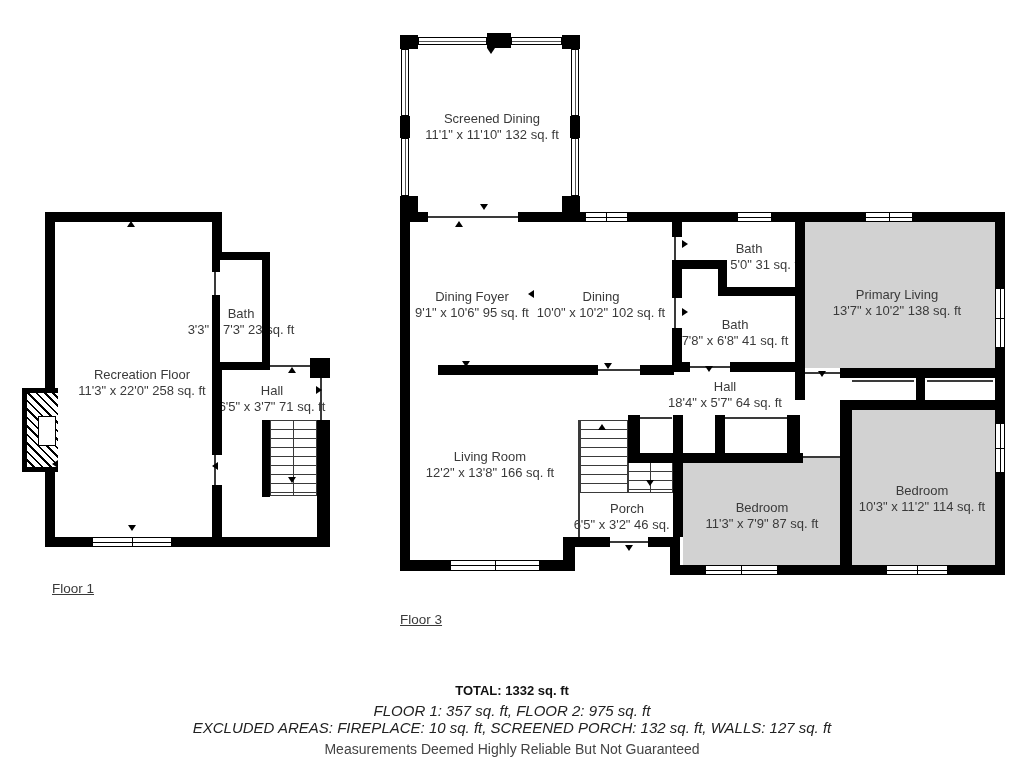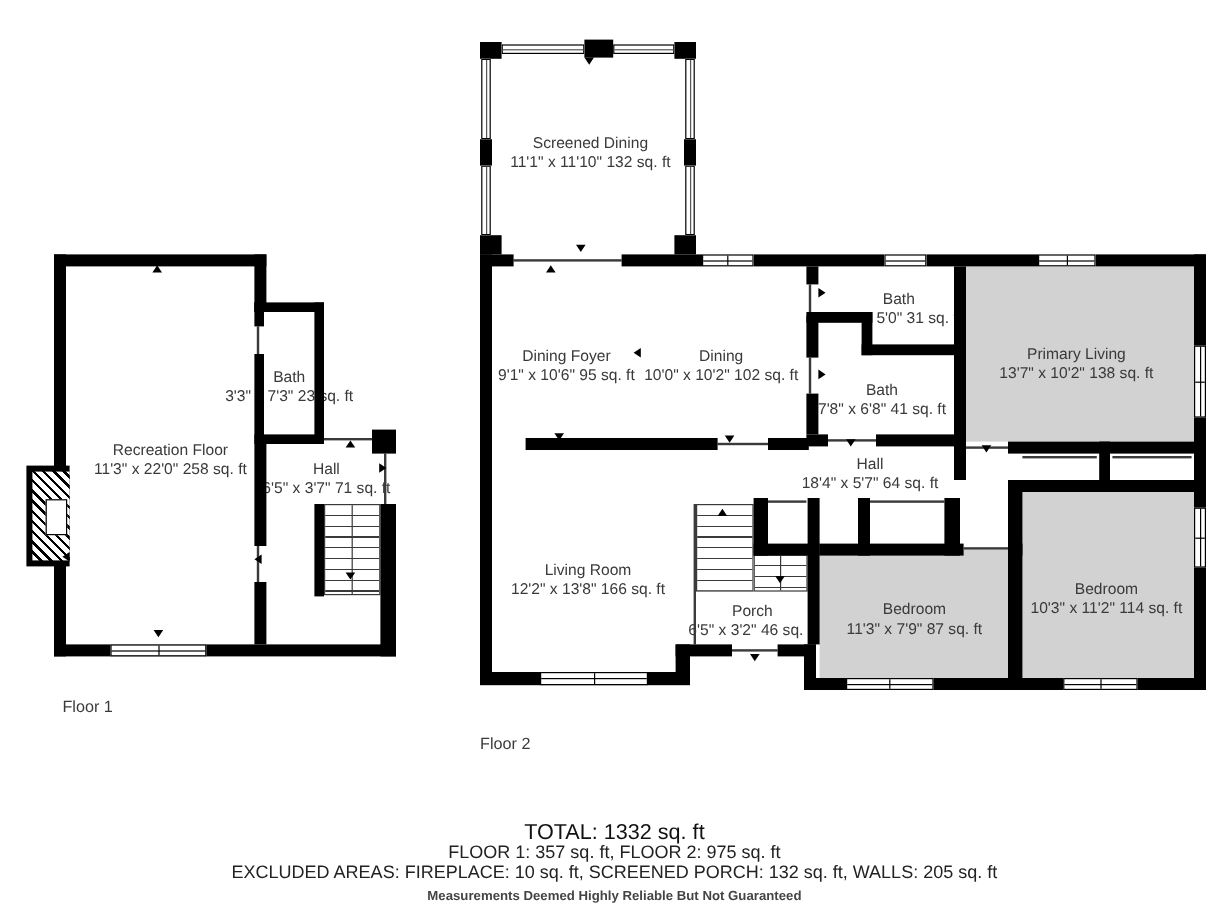--- a/index.html
+++ b/index.html
@@ -30,26 +30,26 @@
   .fp .b{position:absolute;background:#fff;border:1px solid #000;box-sizing:border-box;}
   
   .mk{position:absolute;z-index:5;width:0;height:0;}
   .mk-up{border-left:4px solid transparent;border-right:4px solid transparent;border-bottom:6px solid #000;}
   .mk-dn{border-left:4px solid transparent;border-right:4px solid transparent;border-top:6px solid #000;}
   .mk-lf{border-top:4px solid transparent;border-bottom:4px solid transparent;border-right:6px solid #000;}
   .mk-rt{border-top:4px solid transparent;border-bottom:4px solid transparent;border-left:6px solid #000;}
   
   .lb{position:absolute;z-index:1;width:190px;text-align:center;color:#3a3a3a;font-size:13px;line-height:16px;}
   .lb span{display:block;}
-  .flab{position:absolute;z-index:1;color:#3a3a3a;font-size:13.5px;}
+  .flab{position:absolute;z-index:1;color:#3a3a3a;font-size:13.5px;text-decoration:underline;}
   
   .sum{position:absolute;left:0;width:1024px;text-align:center;color:#222;}
-  .sum.t{font-weight:normal;font-size:18px;color:#111;}
-  .sum.n{font-size:15px;}
-  .sum.d{font-size:11px;color:#444;font-weight:bold;}
+  .sum.t{font-weight:bold;font-size:13px;color:#111;}
+  .sum.n{font-size:15px;font-style:italic;}
+  .sum.d{font-size:14px;color:#444;}
 </style>
 </head>
 <body>
 
 <div id="canvas">
 
   <div>
 
     <div class="w" style="left:45px;top:212px;width:177px;height:10px"></div>
     <div class="w" style="left:45px;top:212px;width:10px;height:335px"></div>
@@ -266,39 +266,39 @@
       <span>7'8" x 6'8" 41 sq. ft</span>
     </div>
     <div class="lb" style="left:802px;top:287px">
       <span>Primary Living</span>
       <span>13'7" x 10'2" 138 sq. ft</span>
     </div>
     <div class="lb" style="left:630px;top:379px">
       <span>Hall</span>
       <span>18'4" x 5'7" 64 sq. ft</span>
     </div>
-    <div class="lb" style="left:395px;top:467px">
+    <div class="lb" style="left:395px;top:449px">
       <span>Living Room</span>
       <span>12'2" x 13'8" 166 sq. ft</span>
     </div>
     <div class="lb" style="left:532px;top:501px">
       <span>Porch</span>
       <span>6'5" x 3'2" 46 sq. ft</span>
     </div>
     <div class="lb" style="left:667px;top:500px">
       <span>Bedroom</span>
       <span>11'3" x 7'9" 87 sq. ft</span>
     </div>
     <div class="lb" style="left:827px;top:483px">
       <span>Bedroom</span>
       <span>10'3" x 11'2" 114 sq. ft</span>
     </div>
-    <div class="flab" style="left:400px;top:612px">Floor 2</div>
+    <div class="flab" style="left:400px;top:612px">Floor 3</div>
   </div>
 
   <div>
     <div class="sum t" style="top:683px">TOTAL: 1332 sq. ft</div>
     <div class="sum n" style="top:702px">FLOOR 1: 357 sq. ft, FLOOR 2: 975 sq. ft</div>
-    <div class="sum n" style="top:719px">EXCLUDED AREAS: FIREPLACE: 10 sq. ft, SCREENED PORCH: 132 sq. ft, WALLS: 205 sq. ft</div>
+    <div class="sum n" style="top:719px">EXCLUDED AREAS: FIREPLACE: 10 sq. ft, SCREENED PORCH: 132 sq. ft, WALLS: 127 sq. ft</div>
     <div class="sum d" style="top:741px">Measurements Deemed Highly Reliable But Not Guaranteed</div>
   </div>
 
 </div>
 
 </body></html>

